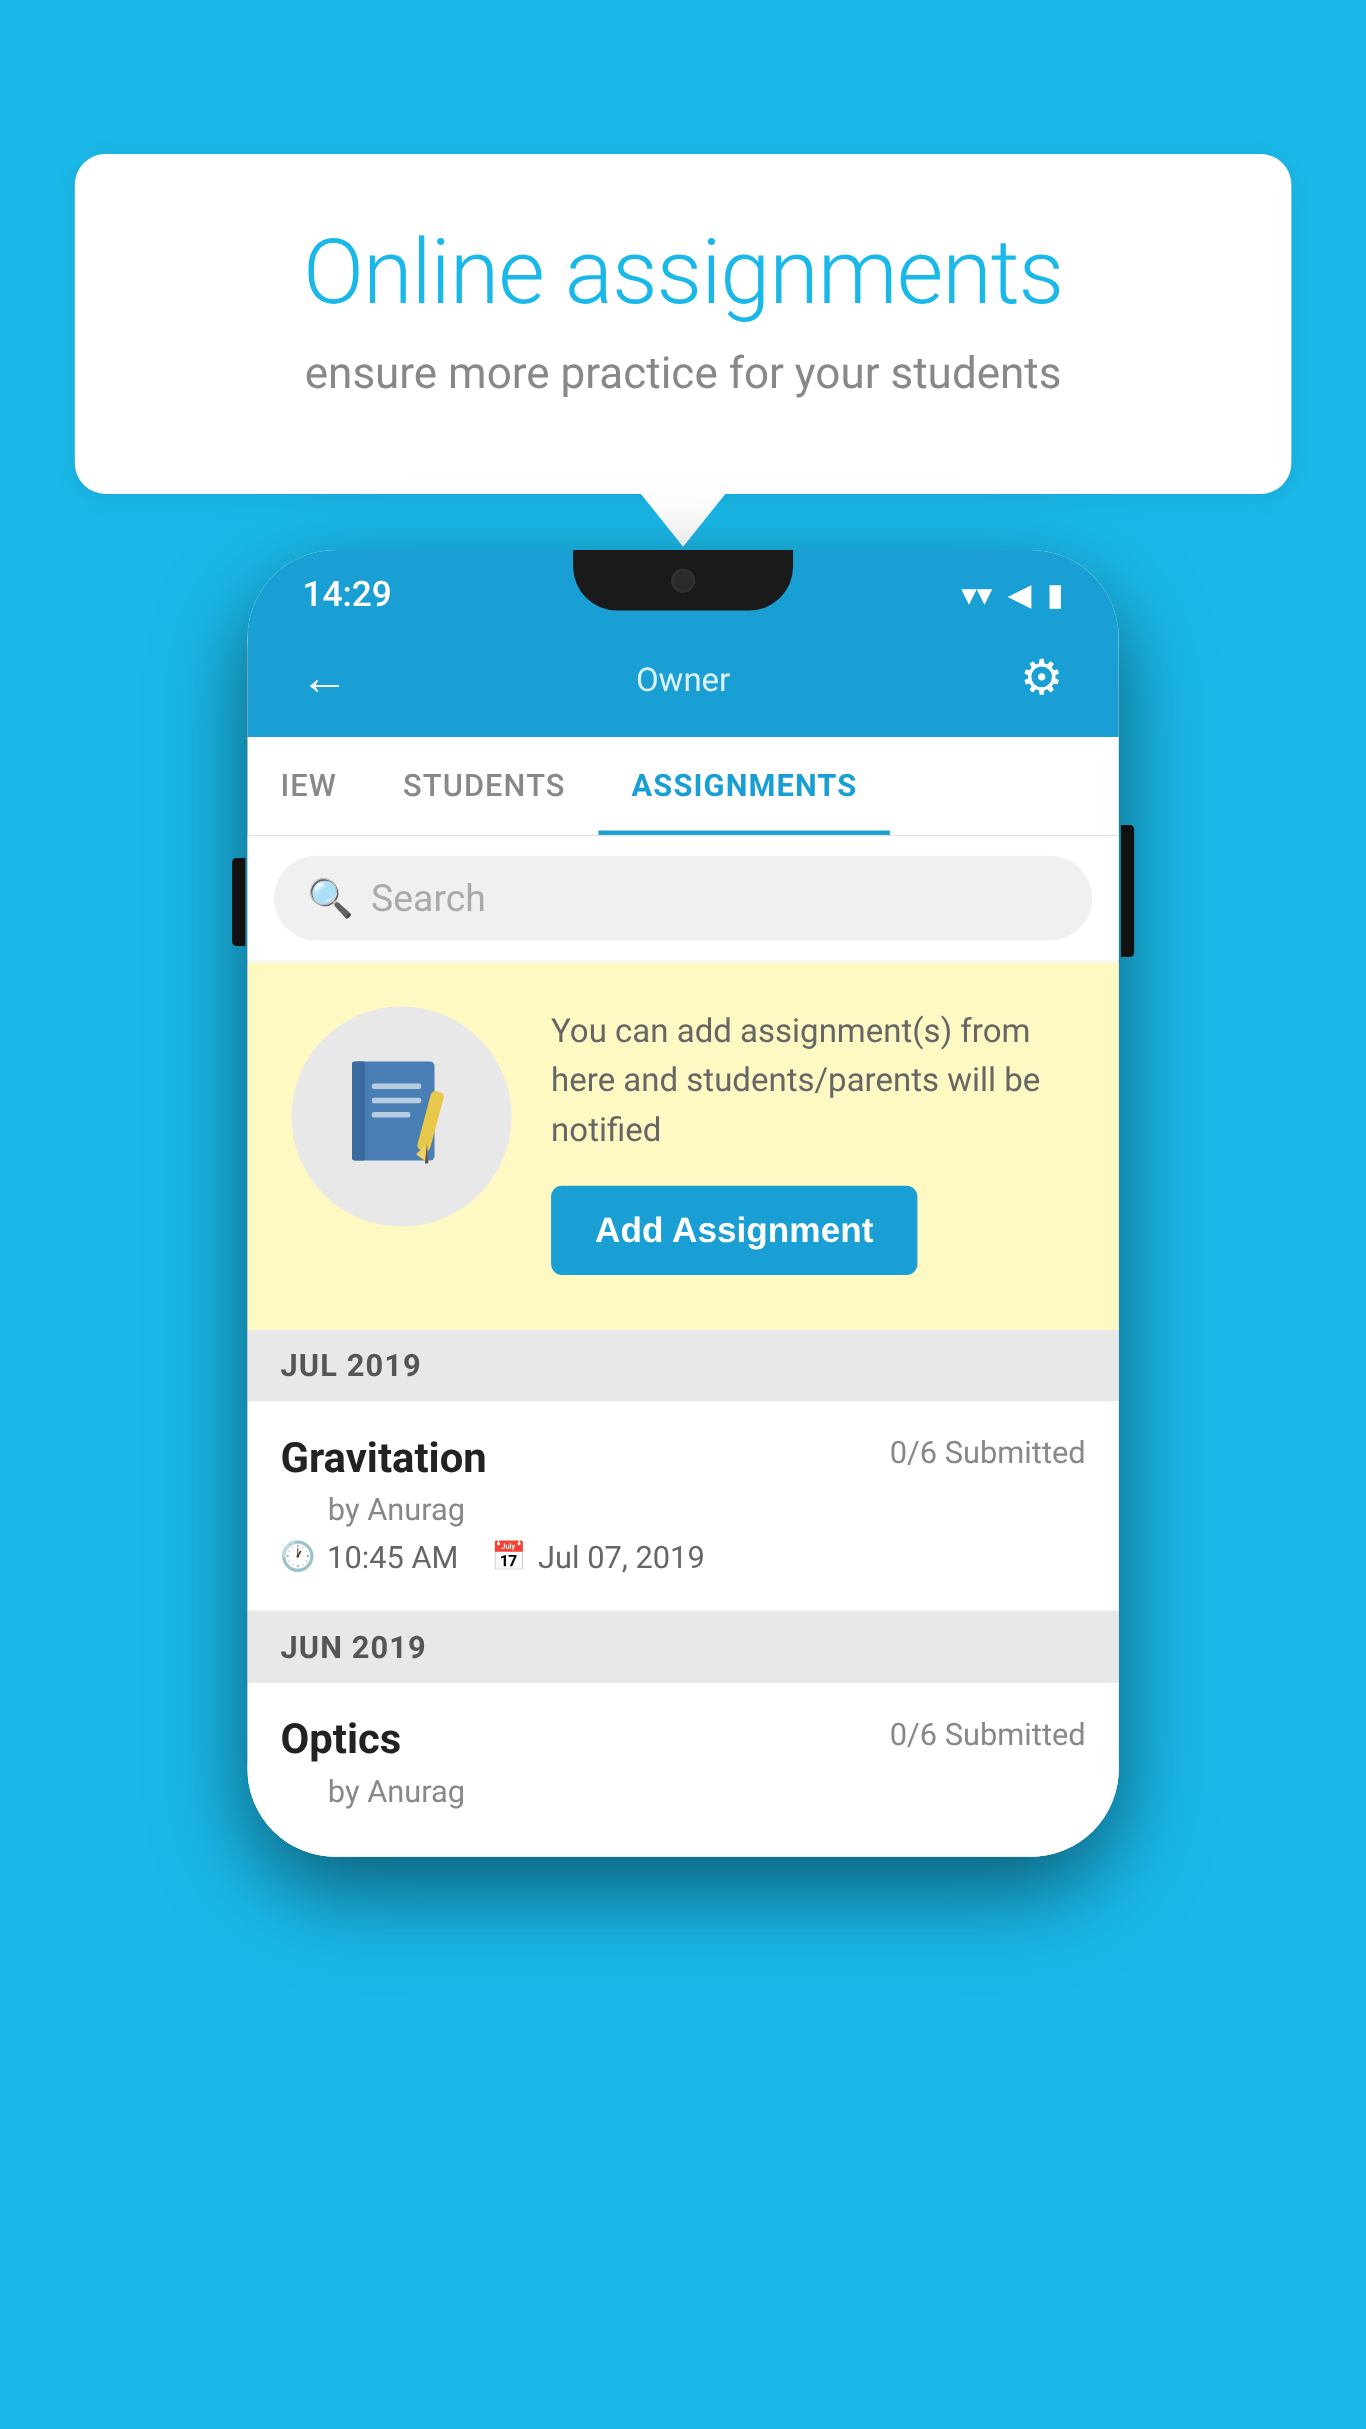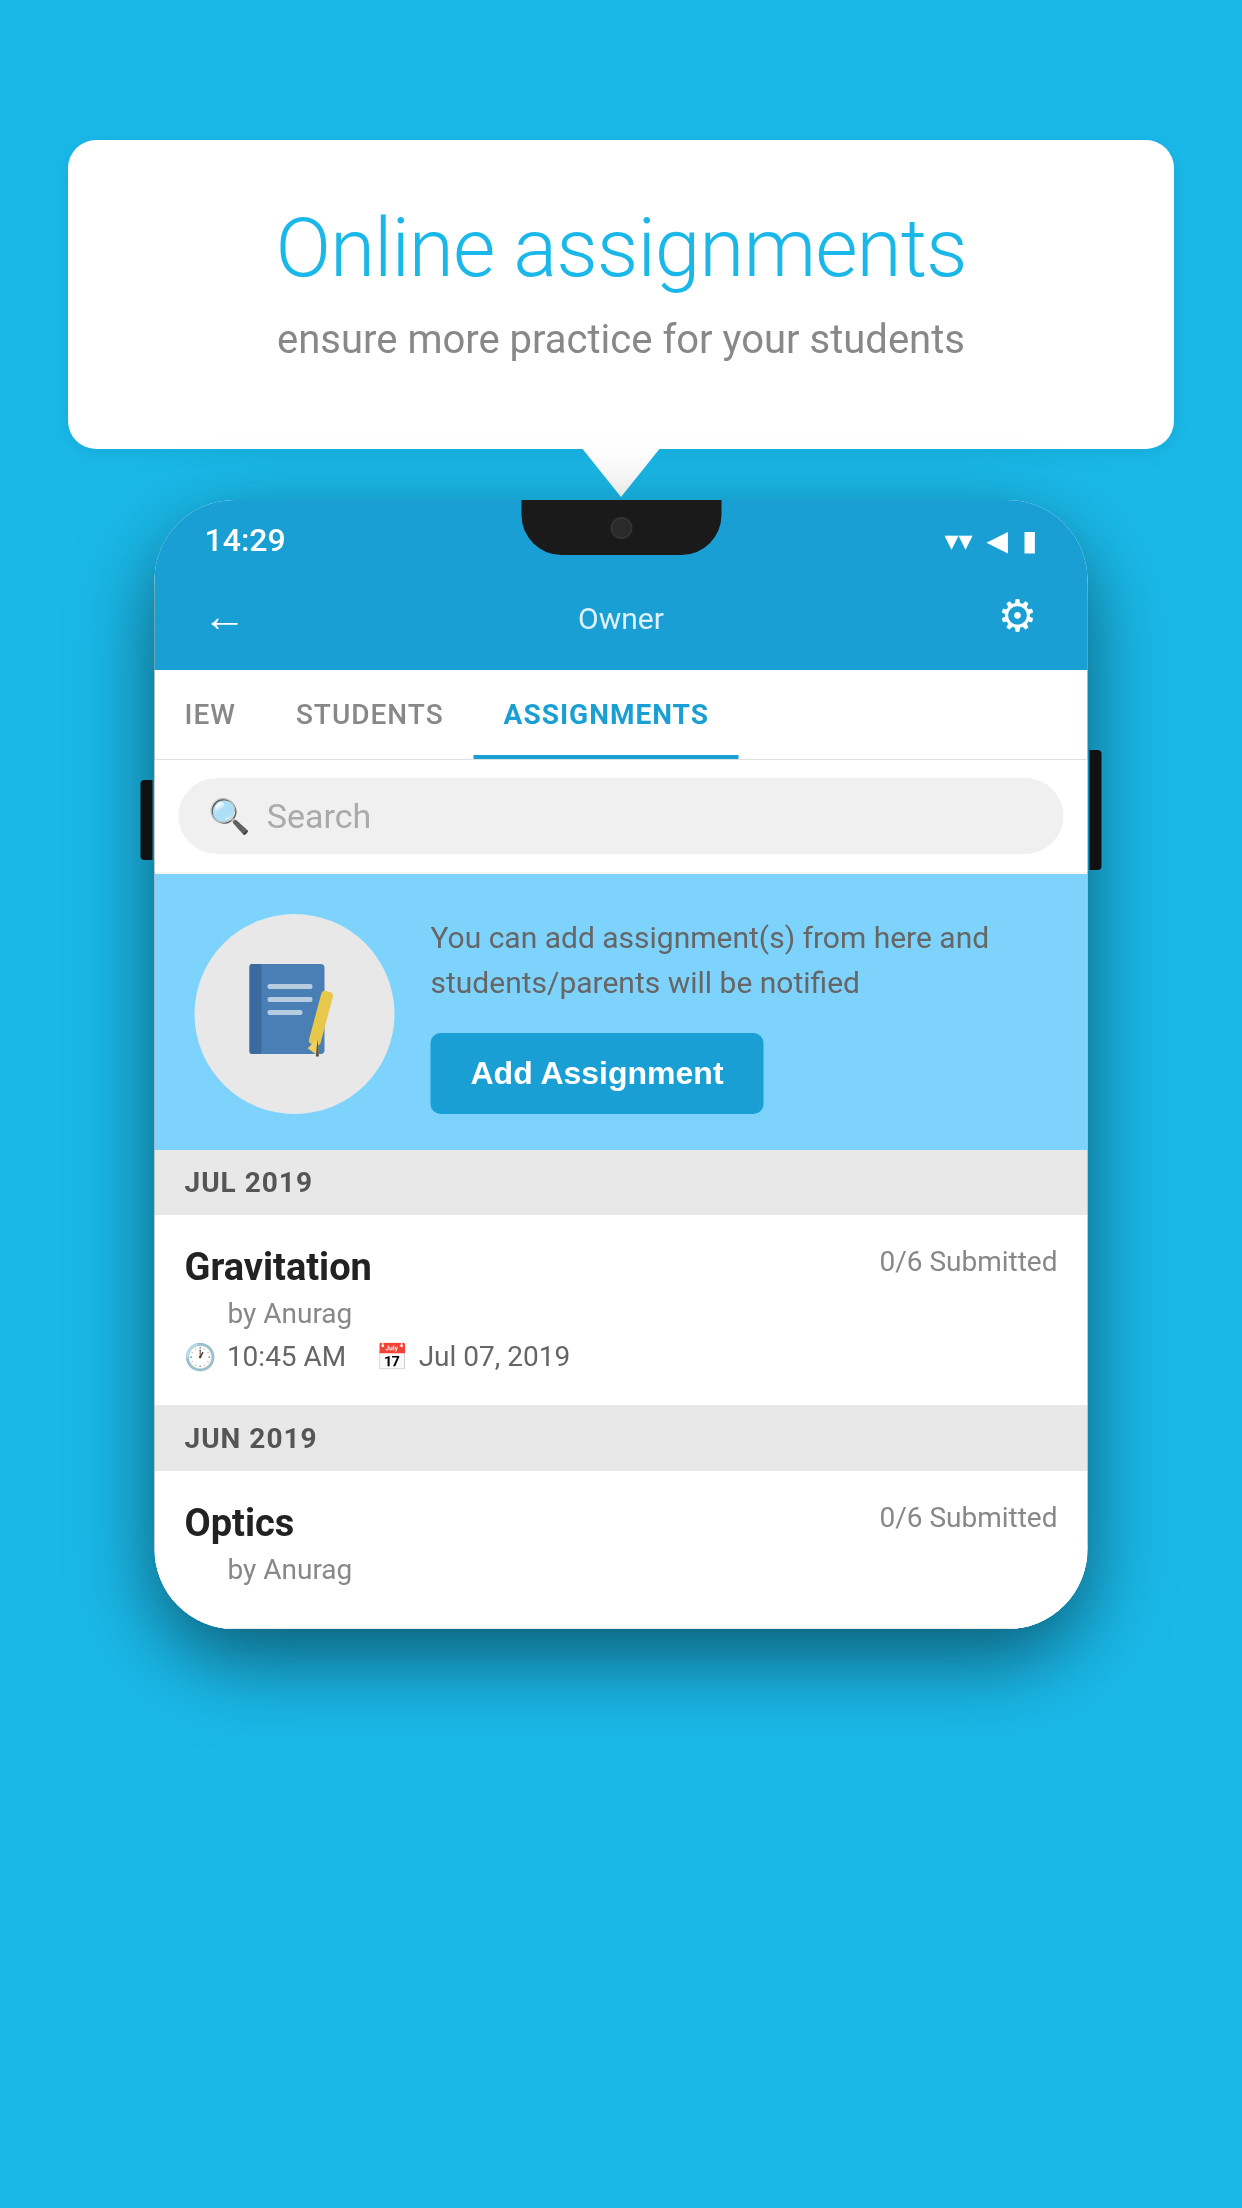--- a/index.html
+++ b/index.html
@@ -61,21 +61,21 @@
       text-align: center;
       font-weight: 400;
     }
 
     
     .phone-wrapper {
       position: absolute;
       top: 500px;
       left: 50%;
       transform: translateX(-50%);
-      width: 933px;
+      width: 792px;
     }
 
     .phone-outer {
       background: #1a1a1a;
       border-radius: 90px;
       padding: 0;
       position: relative;
       width: 100%;
       box-shadow: 0 30px 80px rgba(0,0,0,0.5), inset 0 0 0 3px #333;
     }
@@ -264,25 +264,25 @@
       font-size: 34px;
     }
 
     .search-text {
       color: #aaa;
       font-size: 34px;
     }
 
     
     .promo-card {
-      background: #7dd3fc;
+      background: #fef9c3;
       margin-top: 2px;
-      padding: 40px 40px 36px;
-      display: flex;
-      align-items: center;
+      padding: 40px 40px 50px;
+      display: flex;
+      align-items: flex-start;
       gap: 36px;
     }
 
     .promo-icon-circle {
       width: 200px;
       height: 200px;
       border-radius: 50%;
       background: #e8e8e8;
       display: flex;
       align-items: center;

